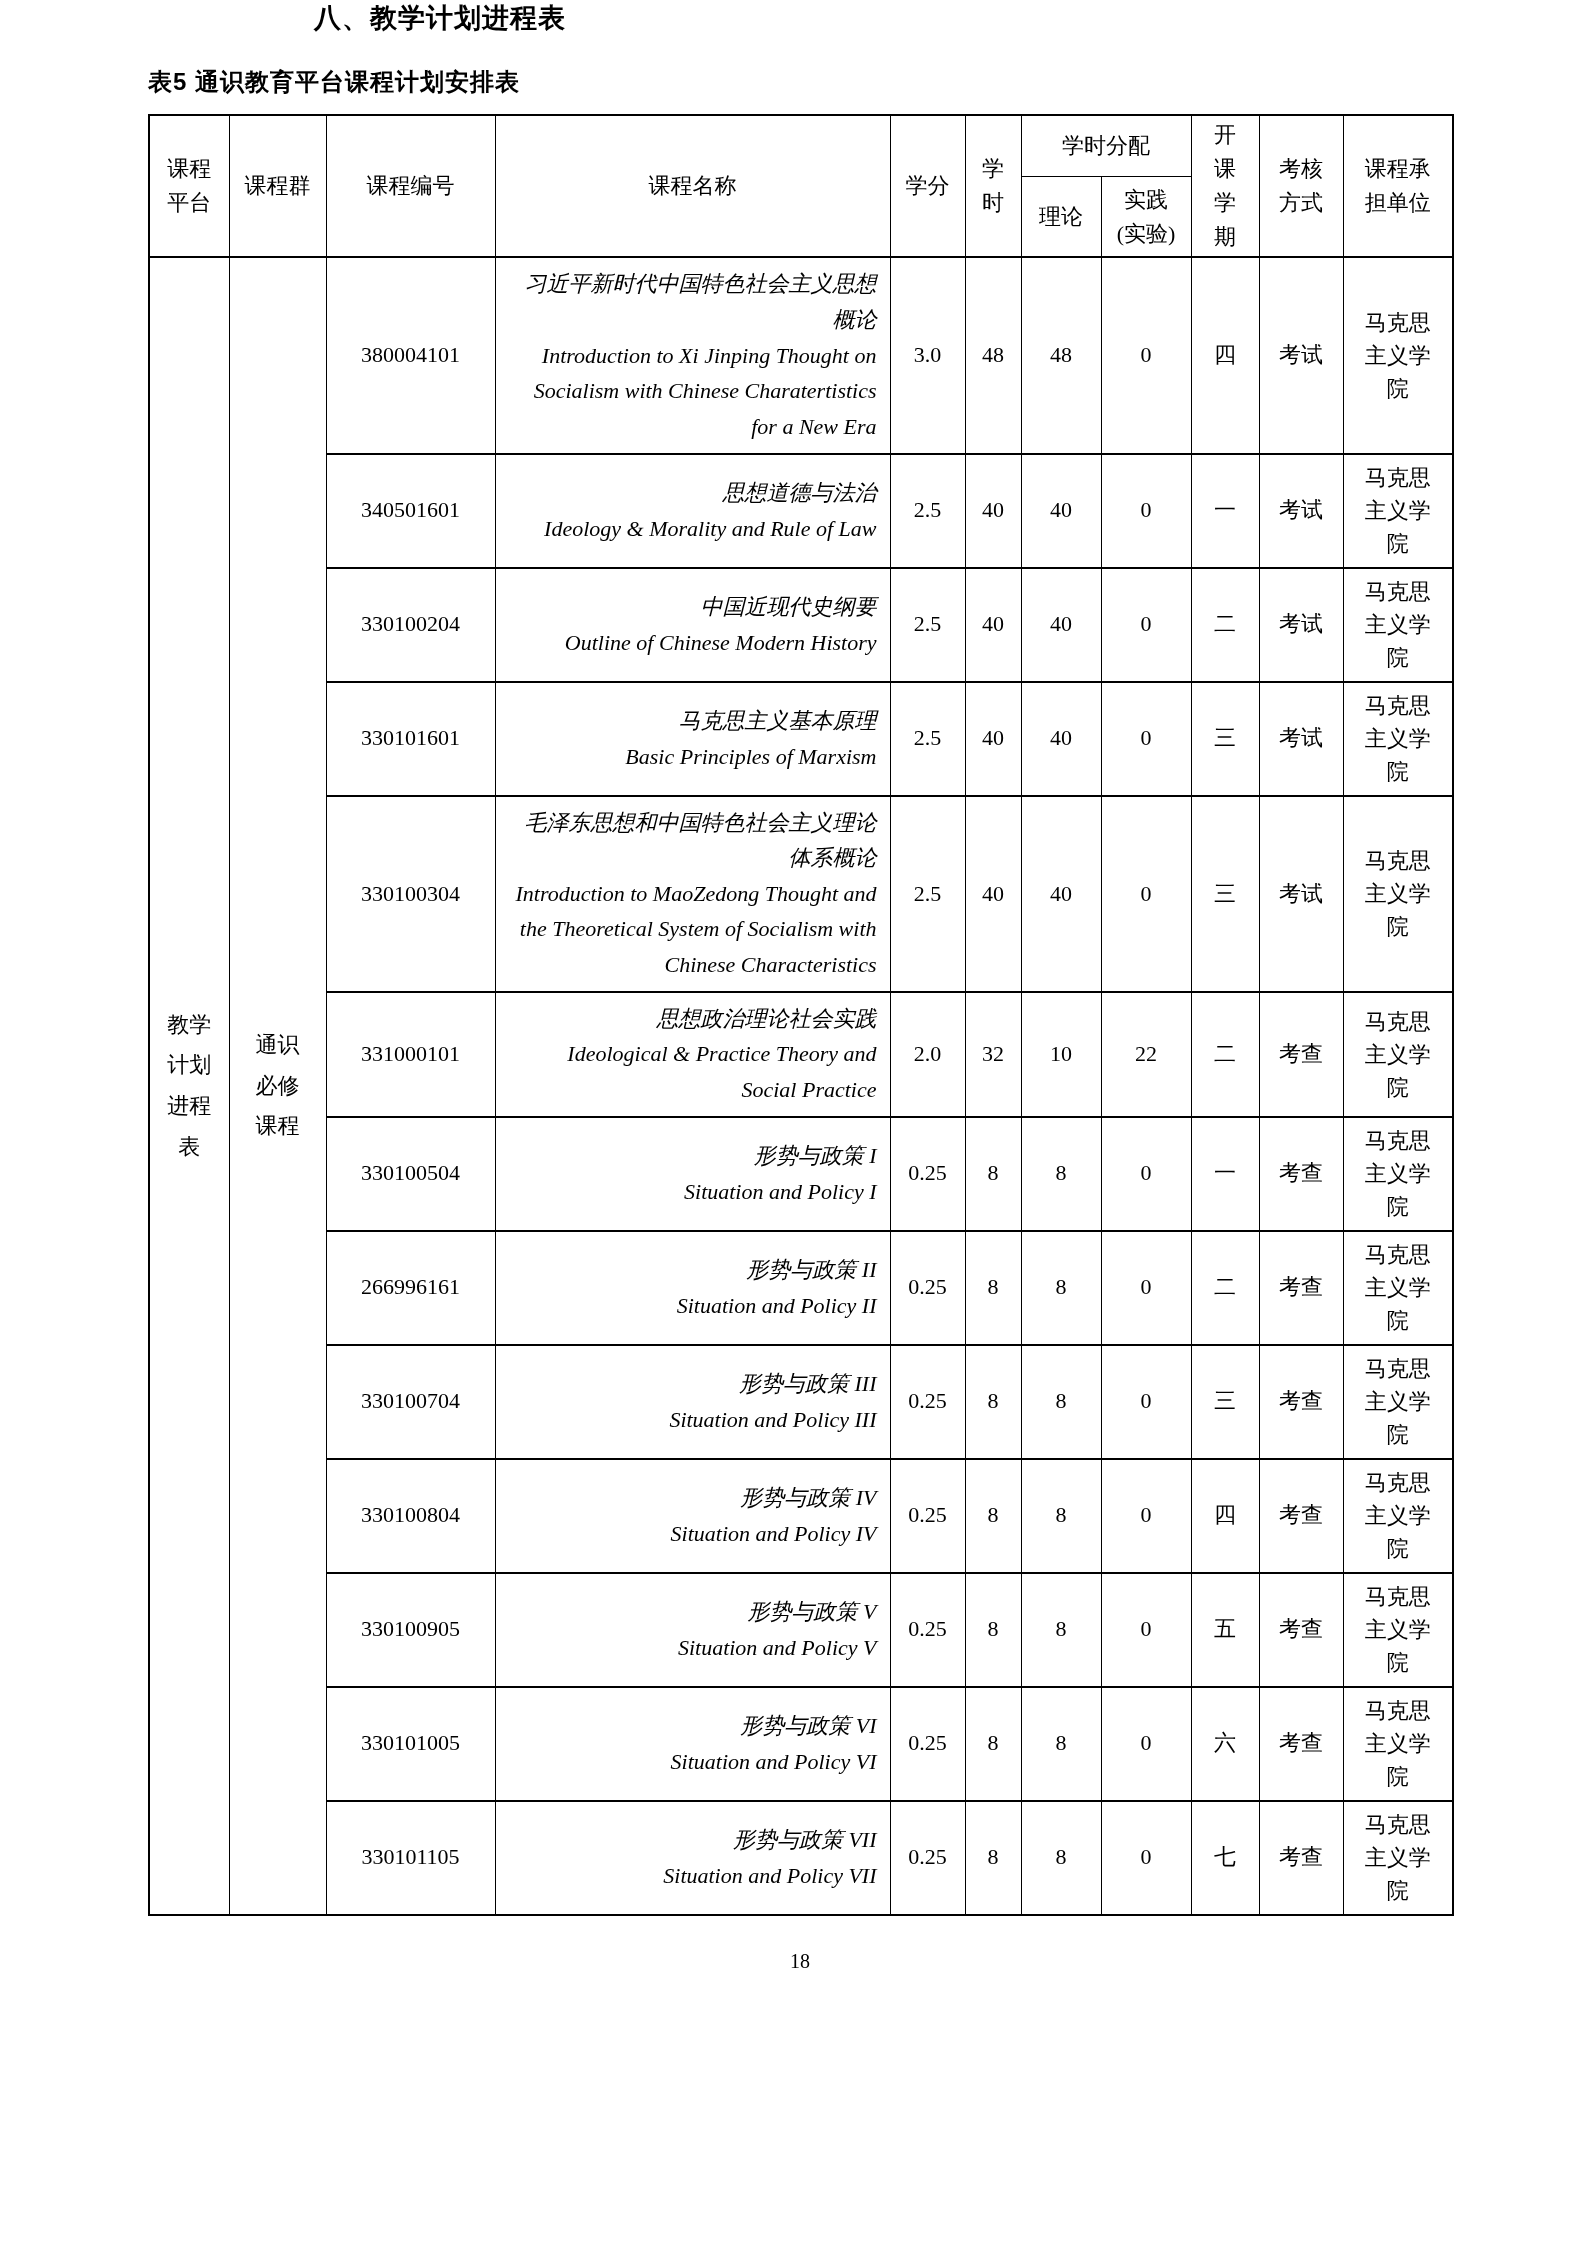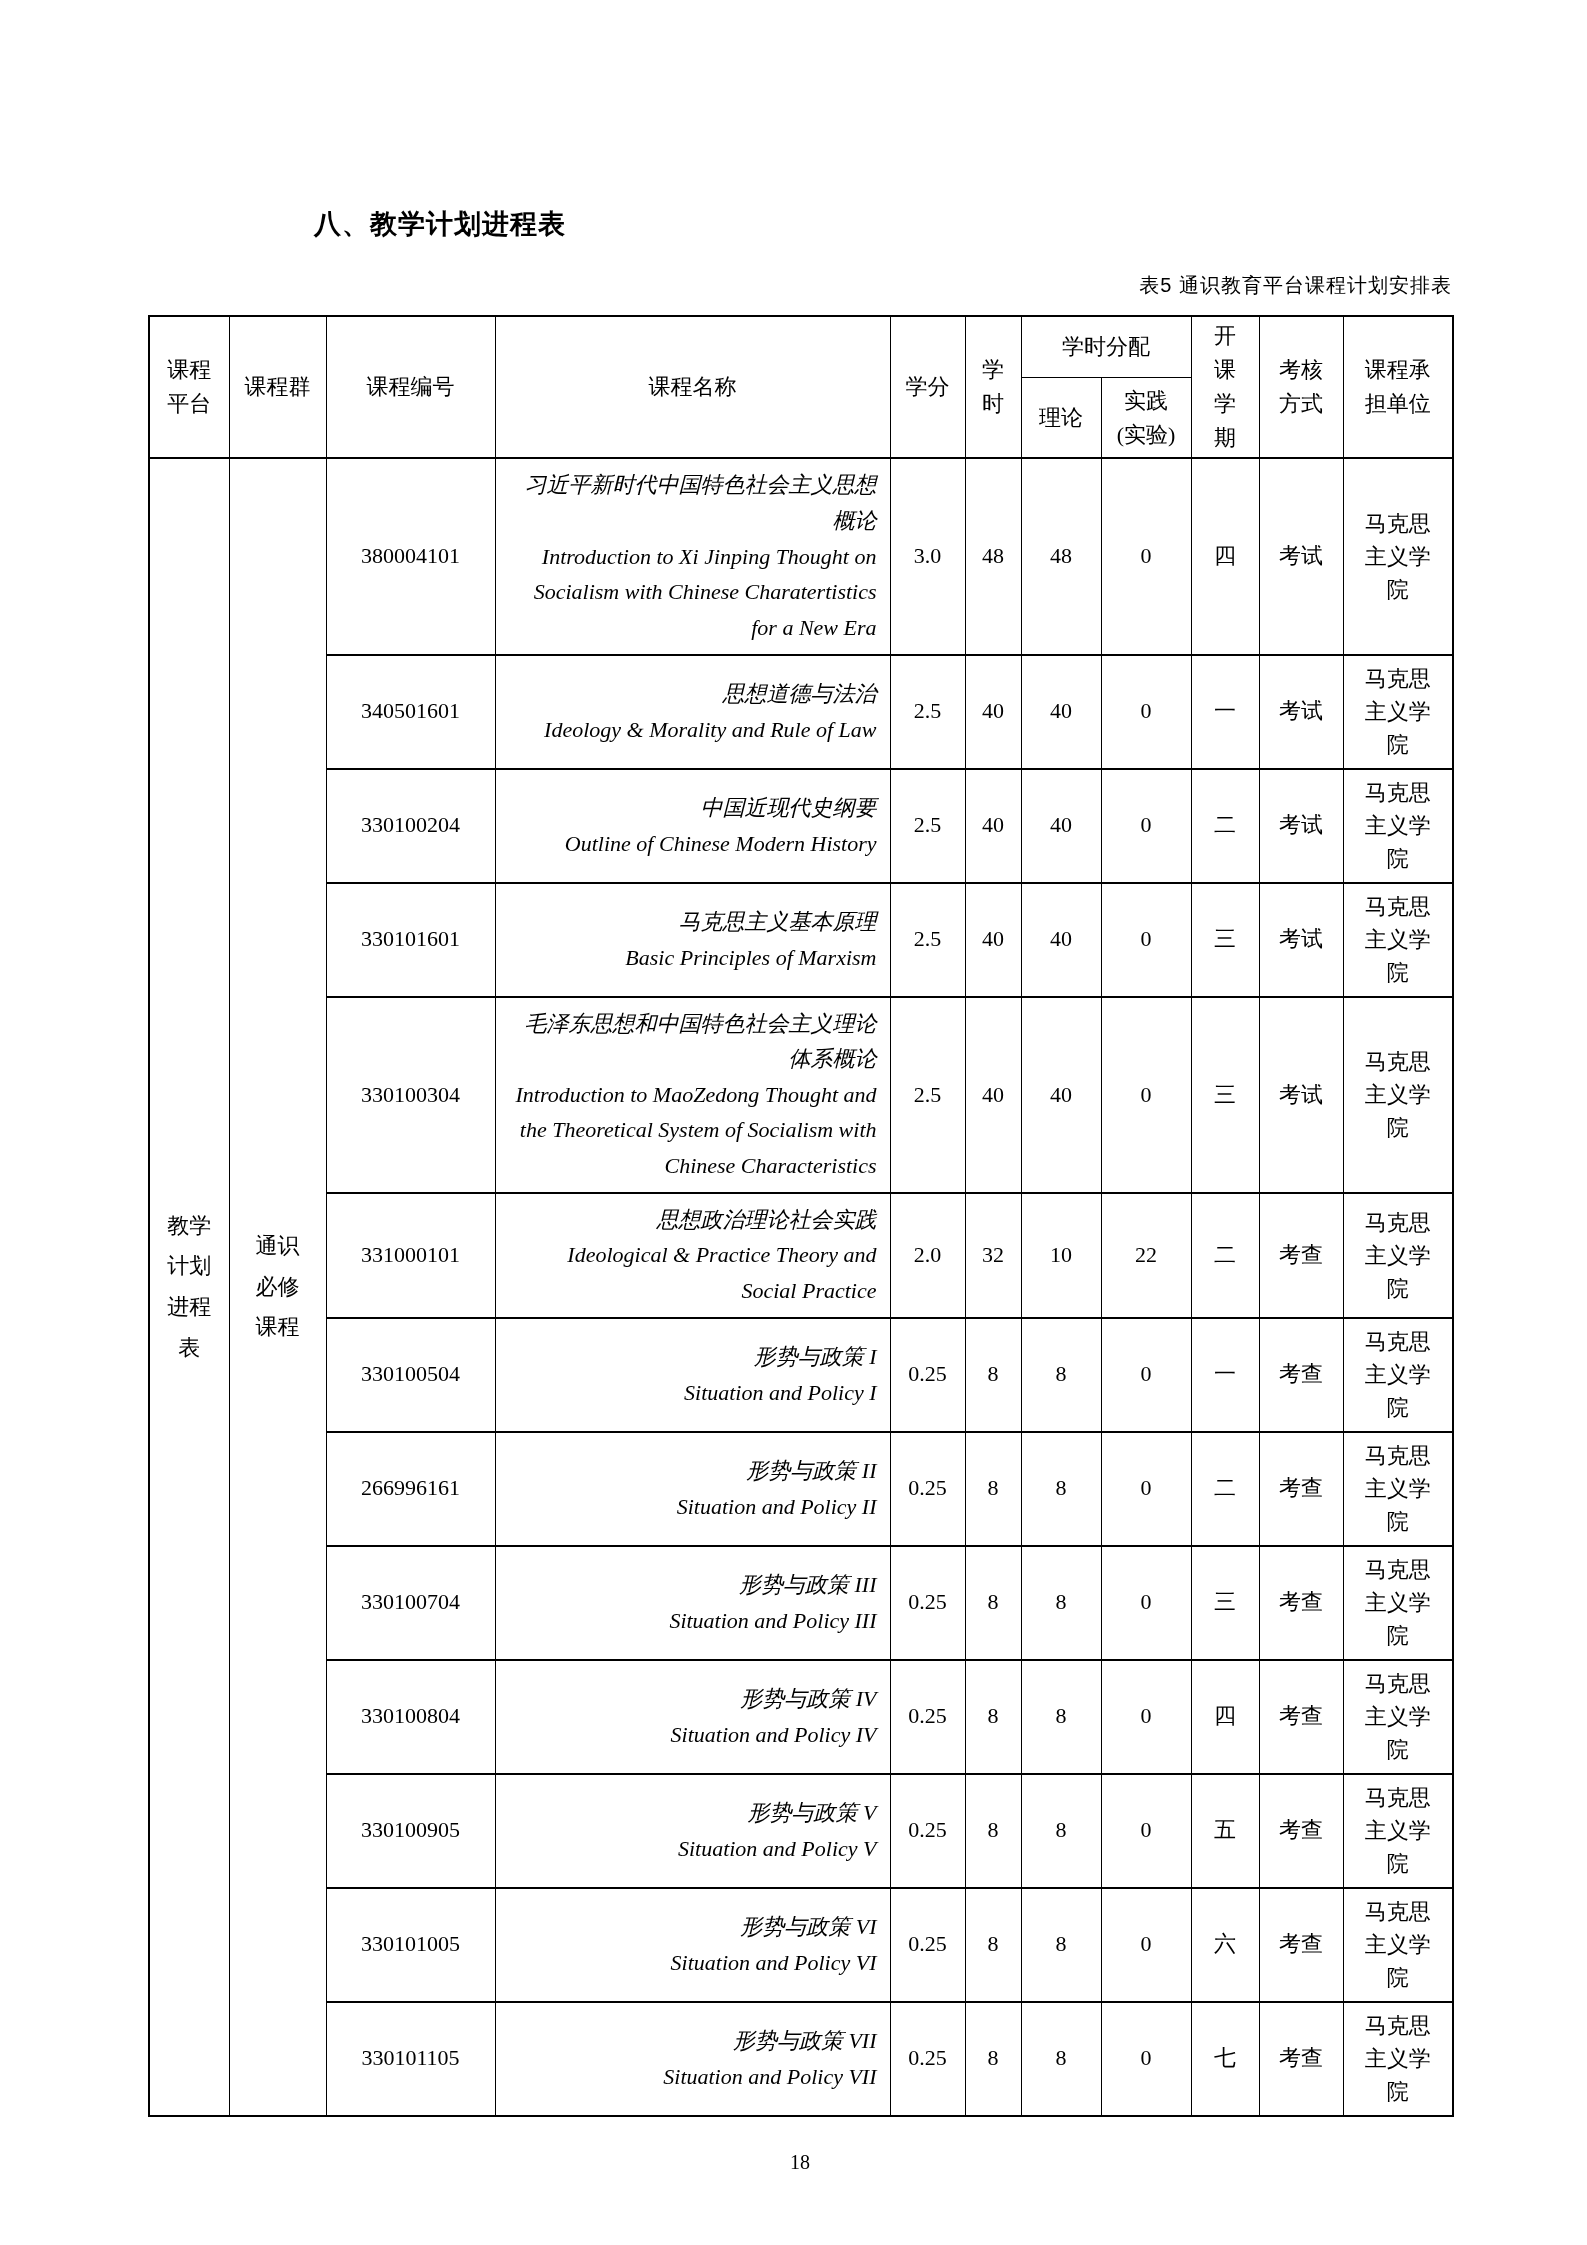--- a/index.html
+++ b/index.html
@@ -3,37 +3,37 @@
 <meta charset="utf-8">
 <style>
   html, body { margin: 0; padding: 0; }
   body {
     width: 1587px;
     height: 2245px;
     background: #ffffff;
     color: #000000;
     font-family: "Liberation Serif", "DejaVu Serif", serif;
   }
-  .page { padding-top: 206px; }
+  .page { }
 
   h2.section-heading {
     margin: 0 0 0 314px;
     font-family: "Liberation Sans", "DejaVu Sans", sans-serif;
     font-size: 27px;
     font-weight: bold;
     letter-spacing: 1px;
   }
 
   .table-title {
     width: 1304px;
     margin: 30px 0 16px 148px;
-    text-align: right;
+    text-align: left;
     font-family: "Liberation Sans", "DejaVu Sans", sans-serif;
-    font-size: 20px;
-    font-weight: normal;
+    font-size: 24px;
+    font-weight: bold;
     letter-spacing: 1px;
   }
 
   table.course-table {
     border-collapse: collapse;
     table-layout: fixed;
     width: 1304px;
     margin-left: 148px;
     font-size: 22px;
     border: 2px solid #000;

